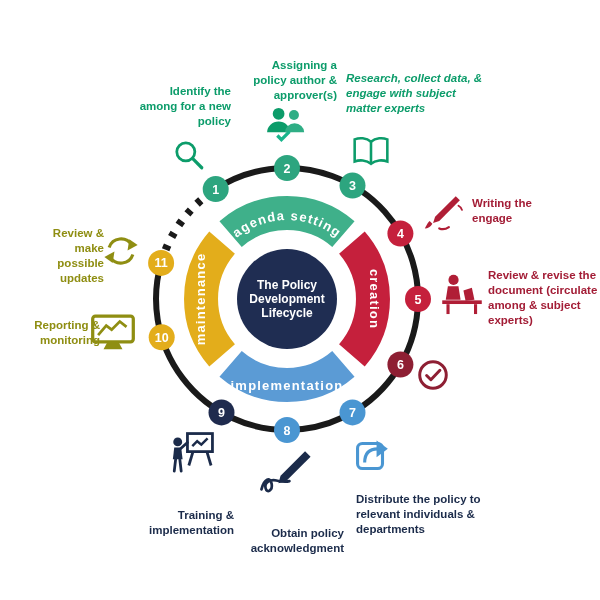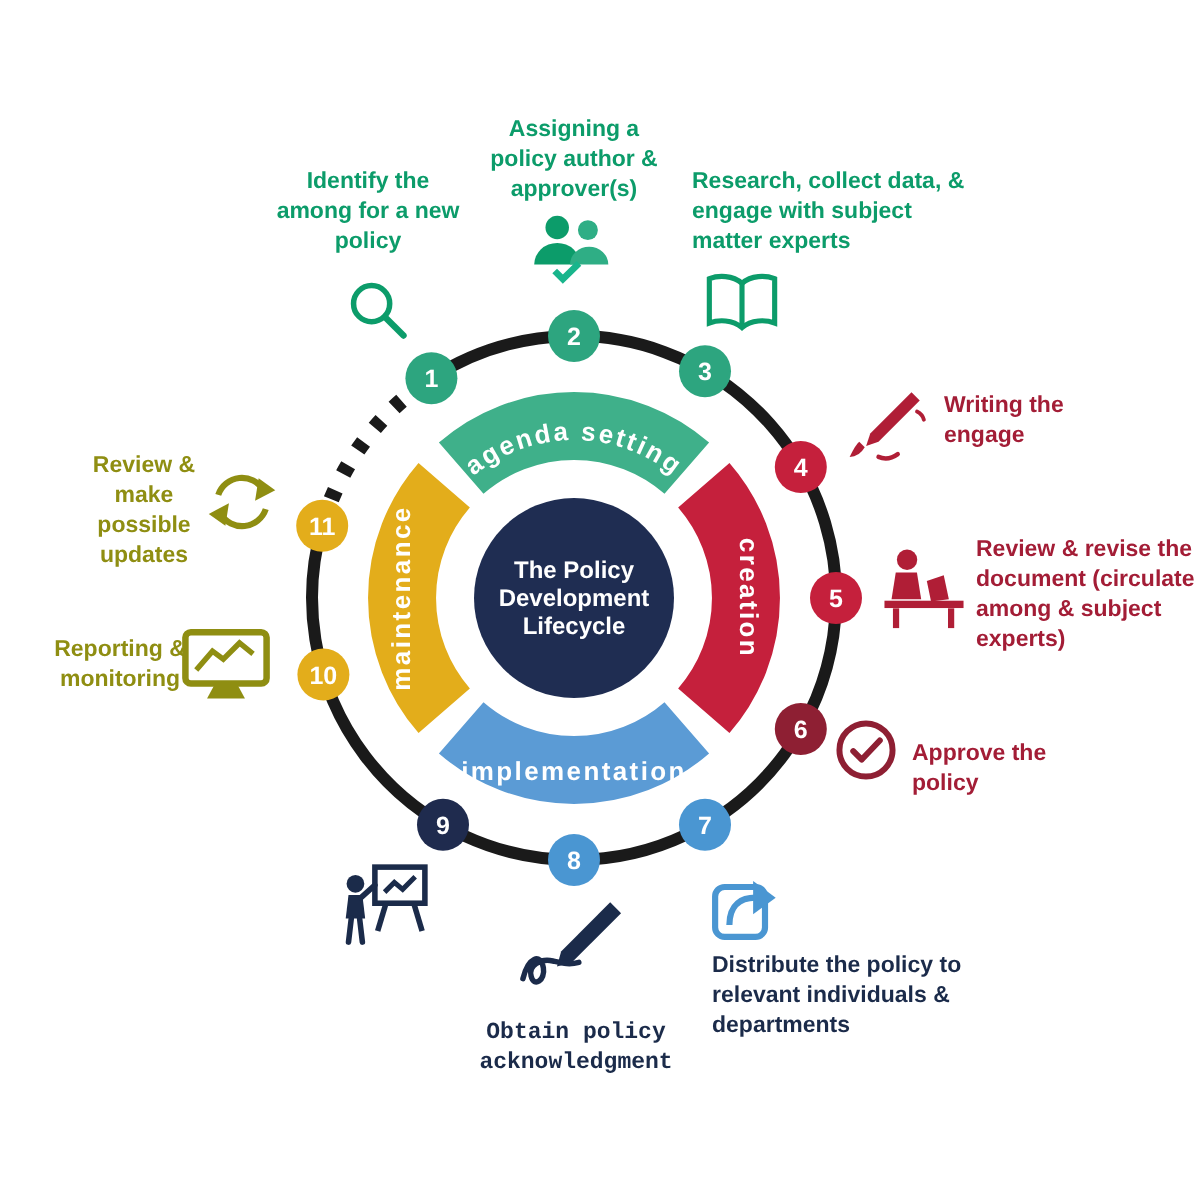--- a/index.html
+++ b/index.html
@@ -11,24 +11,24 @@
     background: #ffffff;
     overflow: hidden;
   }
   .diagram-svg { position: absolute; left: 0; top: 0; }
   .label {
     position: absolute;
     font-weight: bold;
     font-size: 11.5px;
     line-height: 1.3;
   }
-  .center-text { text-align: center; }
+  .center-text { text-align: right; }
   .green  { color: #0c9c6a; }
   .red    { color: #a31d36; }
-  .navy   { color: #1b2b4a; }
+  .navy   { color: #1b2b4a; margin-top: 16px; }
   .olive  { color: #8f8e12; }
   .icon { position: absolute; }
   .arc-label {
     font-family: "Liberation Sans", sans-serif;
     font-weight: bold;
     font-size: 13px;
     letter-spacing: 1.2px;
     fill: #ffffff;
   }
   .badge-num {
@@ -121,32 +121,32 @@
     <g>
       <circle cx="161.1" cy="262.9" r="13" fill="#e3ad1b"></circle>
       <text class="badge-num" x="161.1" y="267.4">11</text>
     </g>
   </svg>
 
   <div class="label green center-text" style="left:137px; top:84px; width:94px;">Identify the among for a new policy</div>
 
   <div class="label green center-text" style="left:237px; top:58px; width:100px;">Assigning a policy author &amp; approver(s)</div>
 
-  <div class="label green" style="left:346px; top:84px; width:146px;">Research,  collect data, &amp; engage with subject matter experts</div>
+  <div class="label green" style="left:346px; top:71px; width:146px;font-style:italic;">Research,  collect data, &amp; engage with subject matter experts</div>
 
   <div class="label red" style="left:472px; top:196px; width:70px;">Writing the engage</div>
 
   <div class="label red" style="left:488px; top:268px; width:118px;">Review &amp; revise the document (circulate among &amp; subject experts)</div>
 
-  <div class="label red" style="left:456px; top:370px; width:70px;">Approve the policy</div>
 
   <div class="label navy" style="left:356px; top:476px; width:150px;">Distribute the policy to relevant individuals &amp; departments</div>
 
-  <div class="label navy center-text" style="left:232px; top:510px; width:112px;font-family:Liberation Mono, monospace;">Obtain policy acknowledgment</div>
-
+  <div class="label navy center-text" style="left:232px; top:510px; width:112px;">Obtain policy acknowledgment</div>
+
+  <div class="label navy center-text" style="left:134px; top:492px; width:100px;">Training &amp; implementation</div>
 
   <div class="label olive center-text" style="left:20px; top:318px; width:80px;">Reporting &amp; monitoring</div>
 
   <div class="label olive center-text" style="left:40px; top:226px; width:64px;">Review &amp; make possible updates</div>
 
   <div class="icon" style="left:172px; top:138px; width:34px; height:34px;">
     <svg width="34" height="34" viewBox="0 0 32 32">
       <circle cx="13" cy="13" r="8.5" fill="none" stroke="#0c9c6a" stroke-width="2.6"></circle>
       <line x1="19.5" y1="19.5" x2="28" y2="28" stroke="#0c9c6a" stroke-width="3" stroke-linecap="round"></line>
     </svg>

